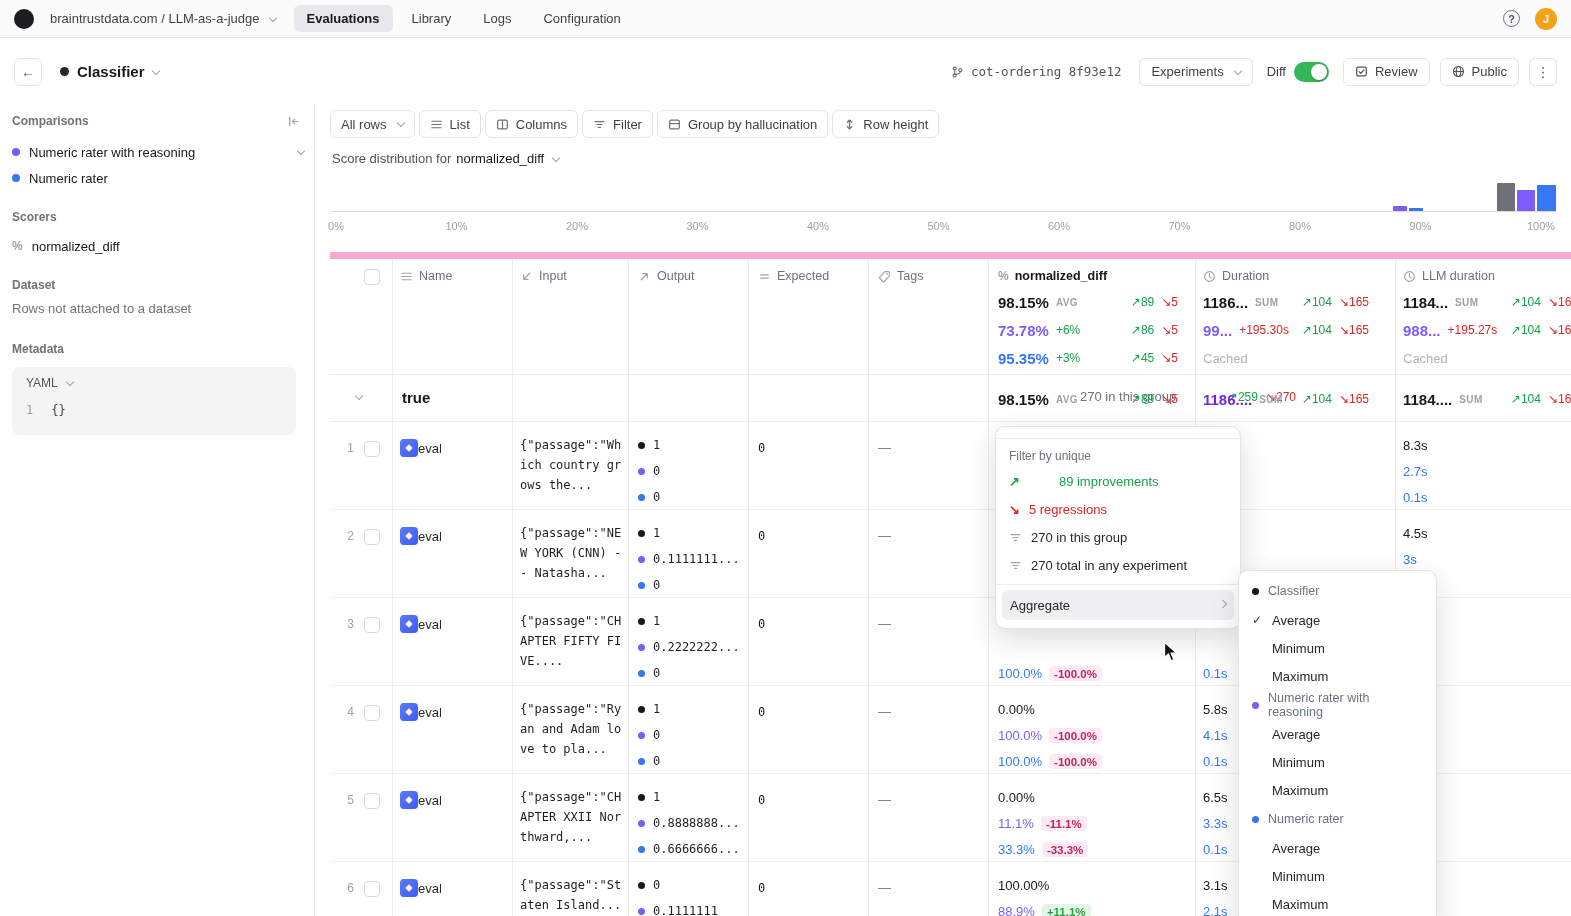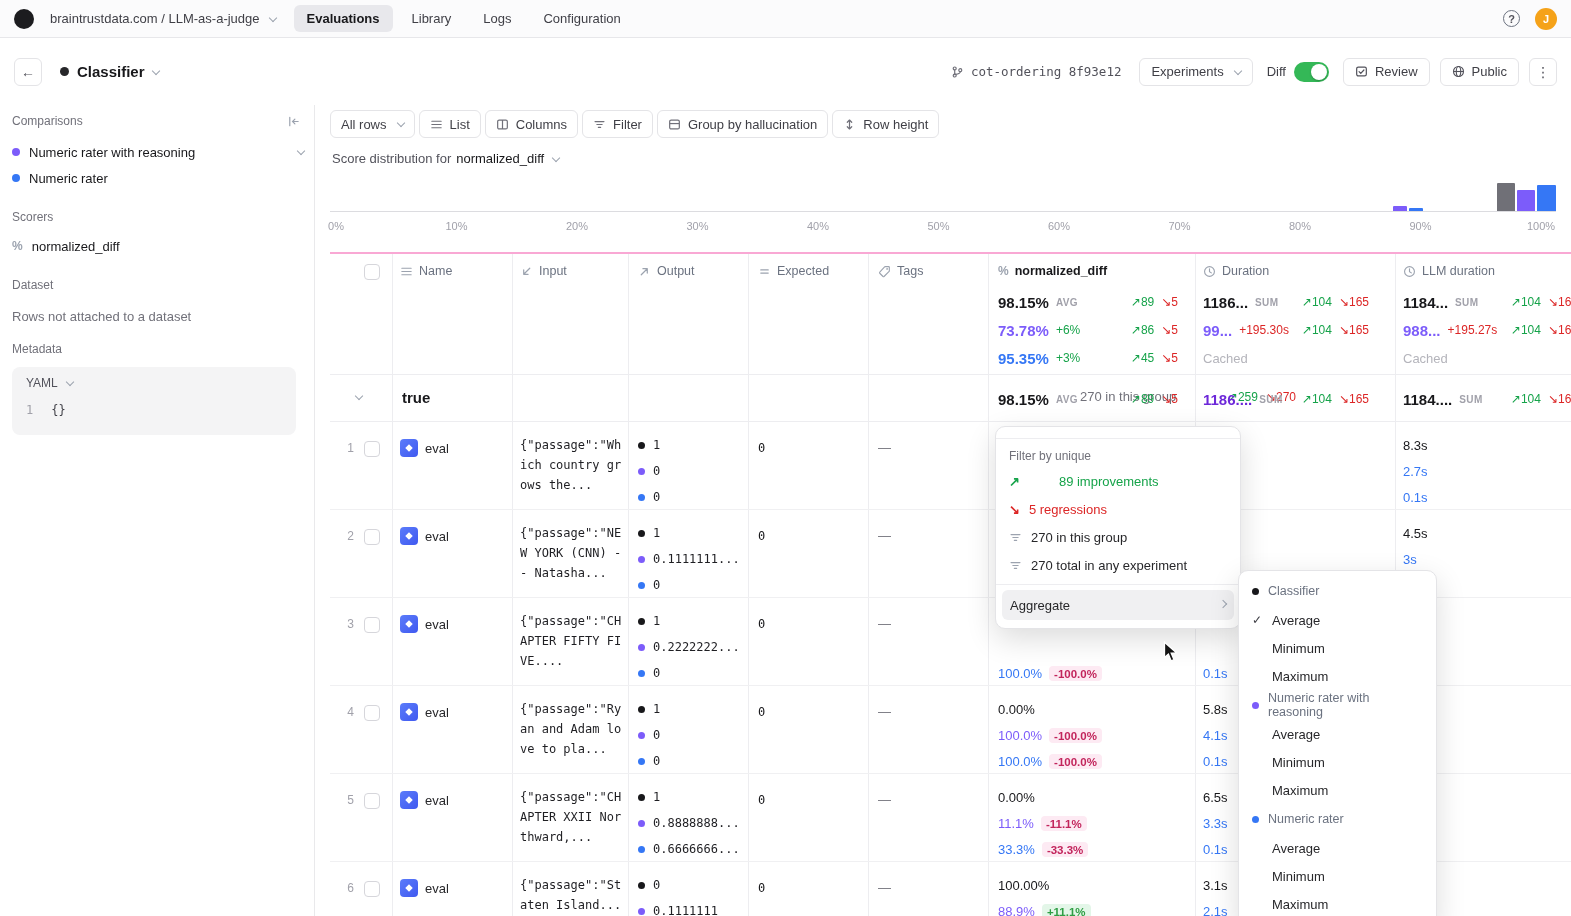--- a/index.html
+++ b/index.html
@@ -26,42 +26,42 @@
 .exp-dot{width:9px;height:9px;border-radius:50%;background:#27272a;margin-left:18px;flex:none}
 .page-title{font-size:15px;font-weight:700;margin-left:8px}
 .head-right{margin-left:auto;display:flex;align-items:center;gap:10px}
 .branch{display:flex;align-items:center;gap:7px;color:#52525b;font-size:12.5px;margin-right:8px;cursor:pointer}
 .btn{height:28px;border:1px solid #e4e4e7;background:#fff;border-radius:6px;display:flex;align-items:center;gap:7px;padding:0 11px;font-size:13px;color:#3f3f46;font-weight:500;cursor:pointer;white-space:nowrap}
 .diff-group{display:flex;align-items:center;gap:8px;margin:0 4px}
 .toggle{width:35px;height:20px;border-radius:10px;background:#34b857;position:relative;cursor:pointer;flex:none}
 .toggle .knob{position:absolute;right:2px;top:2px;width:16px;height:16px;background:#fff;border-radius:50%;box-shadow:0 1px 2px rgba(0,0,0,.25)}
 
 .sidebar{position:absolute;left:0;top:105px;width:315px;height:811px;border-right:1px solid #e9e9eb;background:#fff}
-.side-sec{position:absolute;left:12px;font-size:12px;color:#71717a;font-weight:400}
+.side-sec{position:absolute;left:12px;font-size:12px;color:#71717a;font-weight:700}
 .side-item{position:absolute;left:12px;right:10px;height:26px;display:flex;align-items:center;gap:9px;cursor:pointer;font-size:13px;color:#18181b}
 .dot{width:8px;height:8px;border-radius:50%;flex:none}
 .pct-ic{color:#9ca3af;font-weight:700;font-size:12px}
 .side-note{position:absolute;left:12px;font-size:13px;color:#71717a}
 .meta-box{position:absolute;left:12px;width:284px;background:#f4f4f5;border-radius:8px;height:68px}
 .meta-head{display:flex;align-items:center;gap:5px;padding:9px 0 0 14px;font-size:12px;color:#52525b;font-weight:500;cursor:pointer}
 .meta-code{position:absolute;left:14px;top:36px;font-size:12px;color:#a1a1aa}
 .meta-code .code{color:#3f3f46;margin-left:18px}
 
 .toolbar{position:absolute;left:330px;top:110px;display:flex;gap:4px}
 .tbtn{height:28px;border:1px solid #e4e4e7;background:#fff;border-radius:6px;display:flex;align-items:center;gap:7px;padding:0 10px;font-size:13px;color:#3f3f46;font-weight:500;cursor:pointer;white-space:nowrap}
 .dist-title{position:absolute;left:332px;top:151px;display:flex;align-items:center;gap:5px;font-size:13px;color:#52525b;cursor:pointer}
 .dist-title .metric{color:#18181b;font-weight:500}
 
 .hist{position:absolute;left:330px;top:175px;width:1226px;height:37px;border-bottom:1px solid #dcdce0}
 .hist-bar{position:absolute;bottom:0;border-radius:1px 1px 0 0;cursor:pointer}
 .hist-axis{position:absolute;left:330px;top:220px;width:1226px;height:14px}
 .tick{position:absolute;transform:translateX(-50%);font-size:11px;color:#a1a1aa;white-space:nowrap}
 
 .colborder{position:absolute;top:252px;height:664px;width:1px;background:#ededf0}
-.thead{position:absolute;left:330px;top:252px;width:1241px;height:36px;border-top:2px solid #f9a8d4}
+.thead{position:absolute;left:330px;top:252px;width:1241px;height:36px;border-top:7px solid #f9a8d4}
 .th{position:absolute;top:10px;display:flex;align-items:center;gap:6px;font-size:12.5px;color:#6b7280;font-weight:500;cursor:pointer;white-space:nowrap}
 .th .strongname{color:#18181b;font-weight:600}
 .checkbox{width:16px;height:16px;border:1.5px solid #d6d6db;border-radius:4px;background:#fff;cursor:pointer;flex:none}
 .stats-col{position:absolute;top:288px}
 .stat-line{height:28px;display:flex;align-items:center;gap:7px;cursor:pointer}
 .stat-value{font-size:15px;font-weight:700}
 .stat-cached{font-size:13px;color:#b4b4bb;font-weight:400}
 .stat-tag{font-size:10px;color:#a1a1aa;font-weight:700;letter-spacing:.04em}
 .stat-delta{font-size:12px;font-weight:500}
 .stat-up{font-size:12px;font-weight:500;color:#16a34a;margin-left:auto}
@@ -70,21 +70,21 @@
 .group-chev{position:absolute;left:22px;top:18px}
 .group-label{position:absolute;left:72px;top:14px;font-size:15px;font-weight:700}
 .g-cluster{position:absolute;top:10px}
 .g-count{font-size:13px;color:#71717a;margin-right:2px}
 
 .tbody{position:absolute;left:330px;top:422px;width:1241px}
 .trow{position:absolute;left:0;width:1241px;height:88px;border-bottom:1px solid #f0f0f2;cursor:pointer}
 .cell{position:absolute}
 .row-num{left:6px;top:19px;width:18px;text-align:right;font-size:12px;color:#a1a1aa}
 .c-check{left:34px;top:19px}
-.c-name{left:70px;top:17px;display:flex;align-items:center;gap:7px;font-size:13px;color:#27272a}
+.c-name{left:70px;top:17px;display:flex;align-items:center;font-size:13px;color:#27272a}
 .eval-ic{width:18px;height:18px;border-radius:4px;background:linear-gradient(135deg,#5b7cfa,#4059f0);display:flex;align-items:center;justify-content:center;flex:none}
 .c-input{left:190px;top:13px;width:106px;height:62px;overflow:hidden;font-family:"DejaVu Sans Mono","Liberation Mono",monospace;font-size:12px;line-height:20px;word-break:break-all;color:#1f1f23}
 .out-line{position:absolute;left:308px;display:flex;align-items:center;gap:8px;font-family:"DejaVu Sans Mono","Liberation Mono",monospace;font-size:12px;color:#1f1f23}
 .out-dot{width:7px;height:7px;border-radius:50%;flex:none}
 .c-expected{left:428px;font-family:"DejaVu Sans Mono","Liberation Mono",monospace;font-size:12px;top:19px}
 .c-tags{left:548px;top:18px;color:#71717a}
 .val-line{position:absolute;display:flex;align-items:center;gap:7px;font-size:13px;font-weight:500}
 .badge{font-size:11.5px;font-weight:600;padding:1.5px 5px;border-radius:4px}
 .badge.neg{background:#fdeaf3;color:#c2255c}
 .badge.pos{background:#e3f6e8;color:#2f9e44}
@@ -189,21 +189,21 @@
         <span class="dot" style="background: rgb(53, 119, 245);"></span>
         <span>Numeric rater</span>
       </div>
     </div>
   <div class="side-sec" style="top:105px">Scorers</div>
   <div class="side-item" style="top:128px">
     <span class="pct-ic">%</span>
     <span>normalized_diff</span>
   </div>
   <div class="side-sec" style="top:173px">Dataset</div>
-  <div class="side-note" style="top:204px">Rows not attached to a dataset</div>
+  <div class="side-note" style="top:196px">Rows not attached to a dataset</div>
   <div class="side-sec" style="top:237px">Metadata</div>
   <div class="meta-box" style="top:262px">
     <div class="meta-head">
       <span>YAML</span>
         <span class="chev"></span>
     </div>
     <div class="meta-code mono">
       <span>1</span><span class="code">{}</span>
     </div>
   </div>

